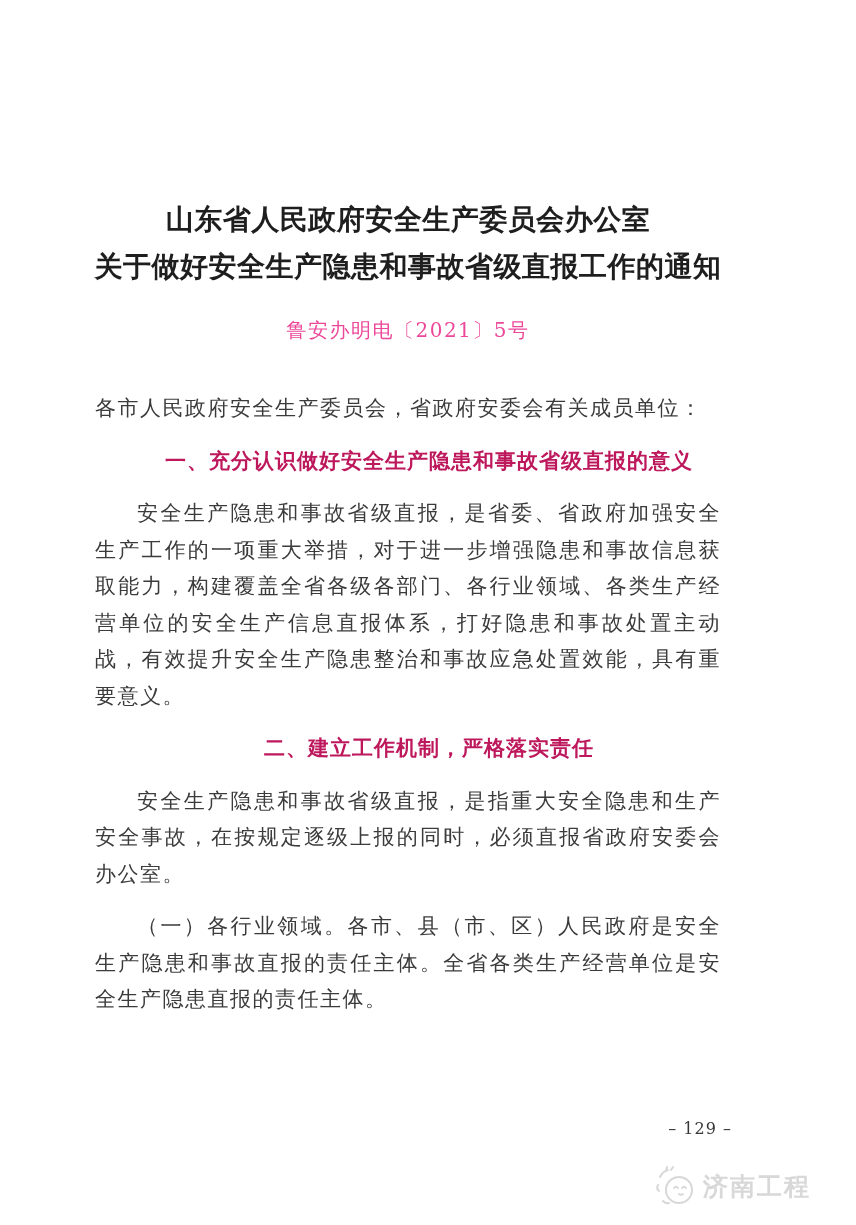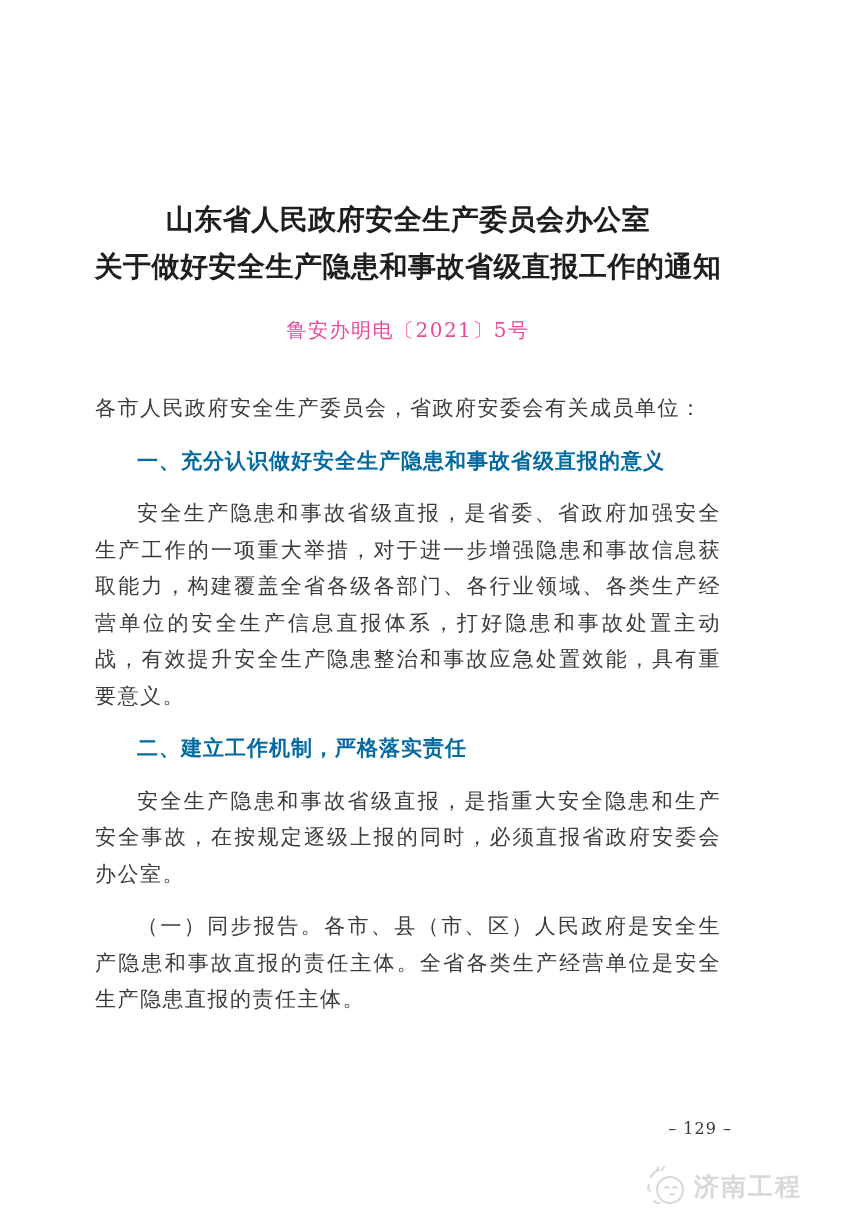--- a/index.html
+++ b/index.html
@@ -39,36 +39,36 @@
     line-height: 36.5px;
     color: #3b3b3b;
     letter-spacing: 1.5px;
     text-align: justify;
   }
   .body-text p { margin: 16px; text-indent: 2em; }
   .body-text p.salutation { text-indent: 0; }
   .body-text p.heading {
     font-family: "DejaVu Sans", "Liberation Sans", sans-serif;
     font-weight: bold;
-    color: #0369a1;
-    text-align: left;
+    color: #be185d;
+    text-align: center;
     letter-spacing: 1px;
   }
   .page-number {
     position: absolute;
     top: 1119px;
     right: 84px;
     font-size: 16px;
     color: #383838;
     letter-spacing: 1px;
   }
   .watermark {
     position: absolute;
     top: 1163px;
-    right: 14px;
+    right: 5px;
     display: flex;
     align-items: center;
     gap: 5px;
     color: #d6d6d6;
   }
   .watermark .mascot { width: 44px; height: 46px; display: block; }
   .watermark .wm-label {
     font-family: "DejaVu Sans", "Liberation Sans", sans-serif;
     font-weight: bold;
     font-size: 25px;
@@ -87,21 +87,21 @@
   </div>
 
   <div class="doc-number">鲁安办明电〔2021〕5号</div>
 
   <div class="body-text">
     <p class="salutation">各市人民政府安全生产委员会，省政府安委会有关成员单位：</p>
     <p class="heading">一、充分认识做好安全生产隐患和事故省级直报的意义</p>
     <p>安全生产隐患和事故省级直报，是省委、省政府加强安全生产工作的一项重大举措，对于进一步增强隐患和事故信息获取能力，构建覆盖全省各级各部门、各行业领域、各类生产经营单位的安全生产信息直报体系，打好隐患和事故处置主动战，有效提升安全生产隐患整治和事故应急处置效能，具有重要意义。</p>
     <p class="heading">二、建立工作机制，严格落实责任</p>
     <p>安全生产隐患和事故省级直报，是指重大安全隐患和生产安全事故，在按规定逐级上报的同时，必须直报省政府安委会办公室。</p>
-    <p>（一）同步报告。各市、县（市、区）人民政府是安全生产隐患和事故直报的责任主体。全省各类生产经营单位是安全生产隐患直报的责任主体。</p>
+    <p>（一）各行业领域。各市、县（市、区）人民政府是安全生产隐患和事故直报的责任主体。全省各类生产经营单位是安全生产隐患直报的责任主体。</p>
   </div>
 
   <div class="page-number">– 129 –</div>
 
   <div class="watermark">
     <span class="mascot">
       <svg viewBox="0 0 44 46" width="44" height="46" fill="none" stroke="#d8d8d8" stroke-width="2" stroke-linecap="round">
 
         <circle cx="25" cy="27" r="13"></circle>
 

